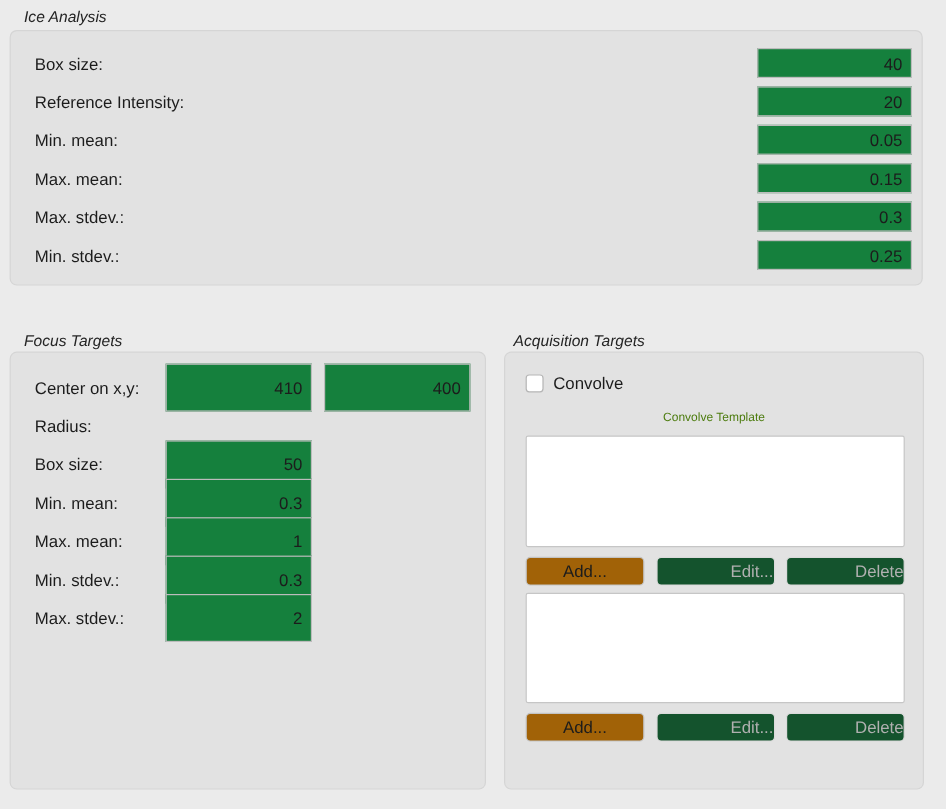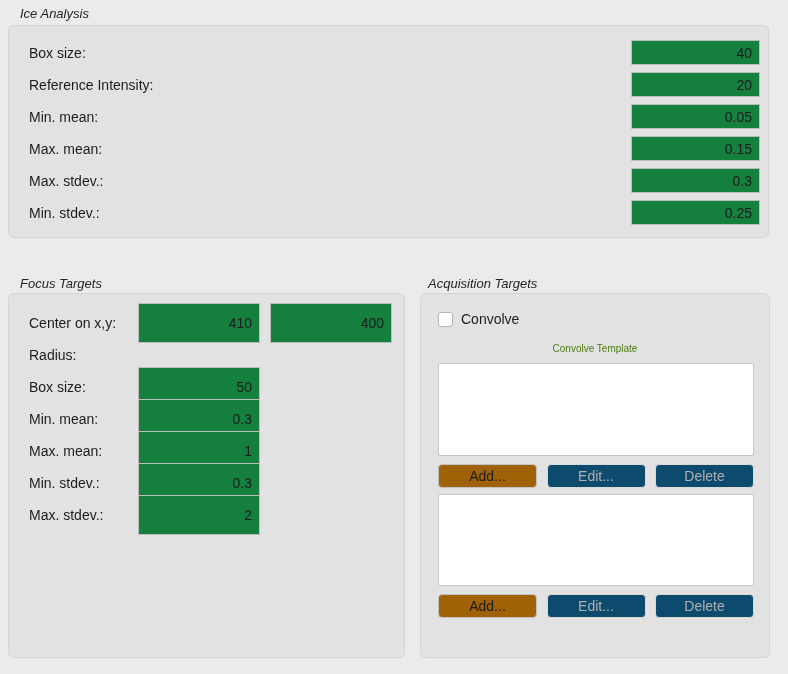--- a/index.html
+++ b/index.html
@@ -125,23 +125,24 @@
     line-height: 22px;
     padding: 0;
   }
   .btn.enabled {
     background: #a16207;
     border: 1px solid #c3c3c3;
     color: #1c1c1c;
     cursor: pointer;
   }
   .btn.disabled {
-    background: #0c4a6e;
+    background: #14532d;
     border: 1px solid #dadada;
     color: #b0b0b0;
+    text-align: right;
   }
 </style>
 </head>
 <body>
 
 <div class="group-title" id="ice-title">Ice Analysis</div>
 <div class="group-box" id="ice-box">
   <div class="ice-row">
     <span class="lbl">Box size:</span>
     <input class="field" type="text" value="40" style="">

